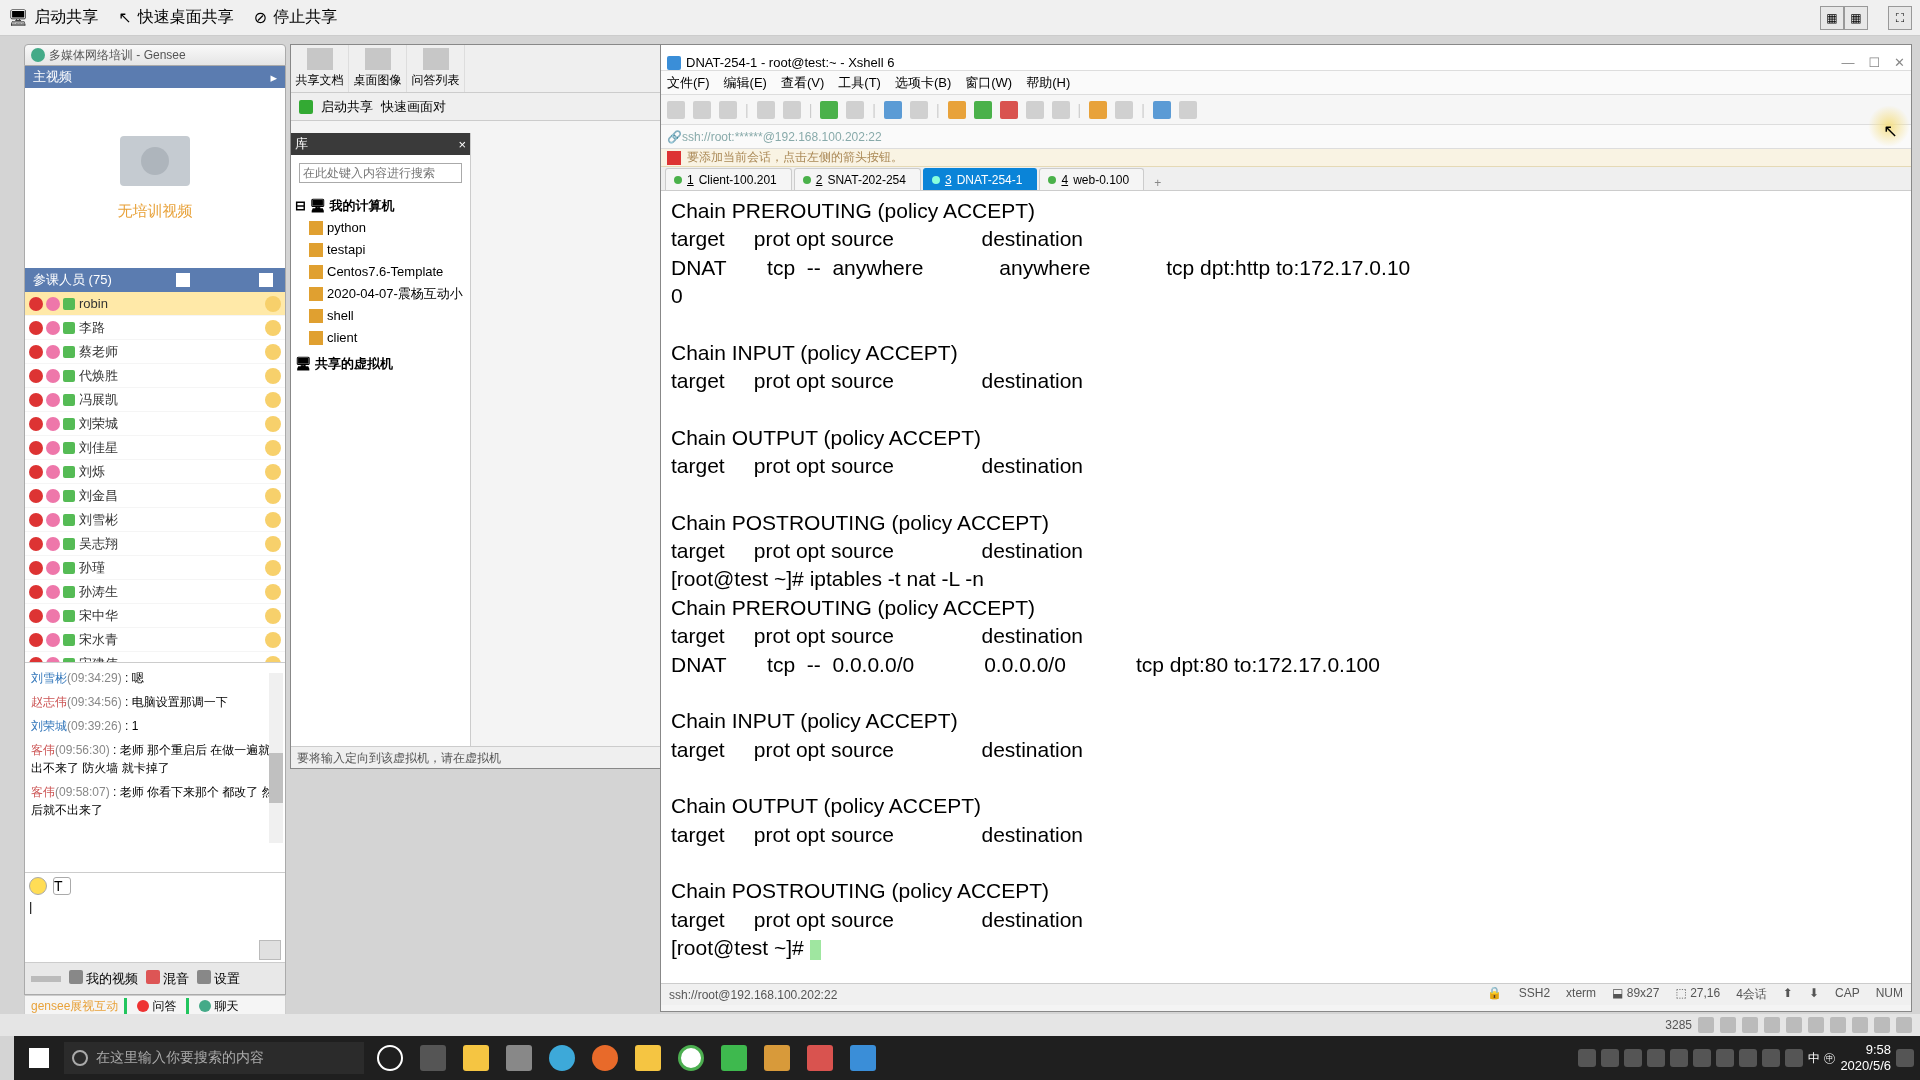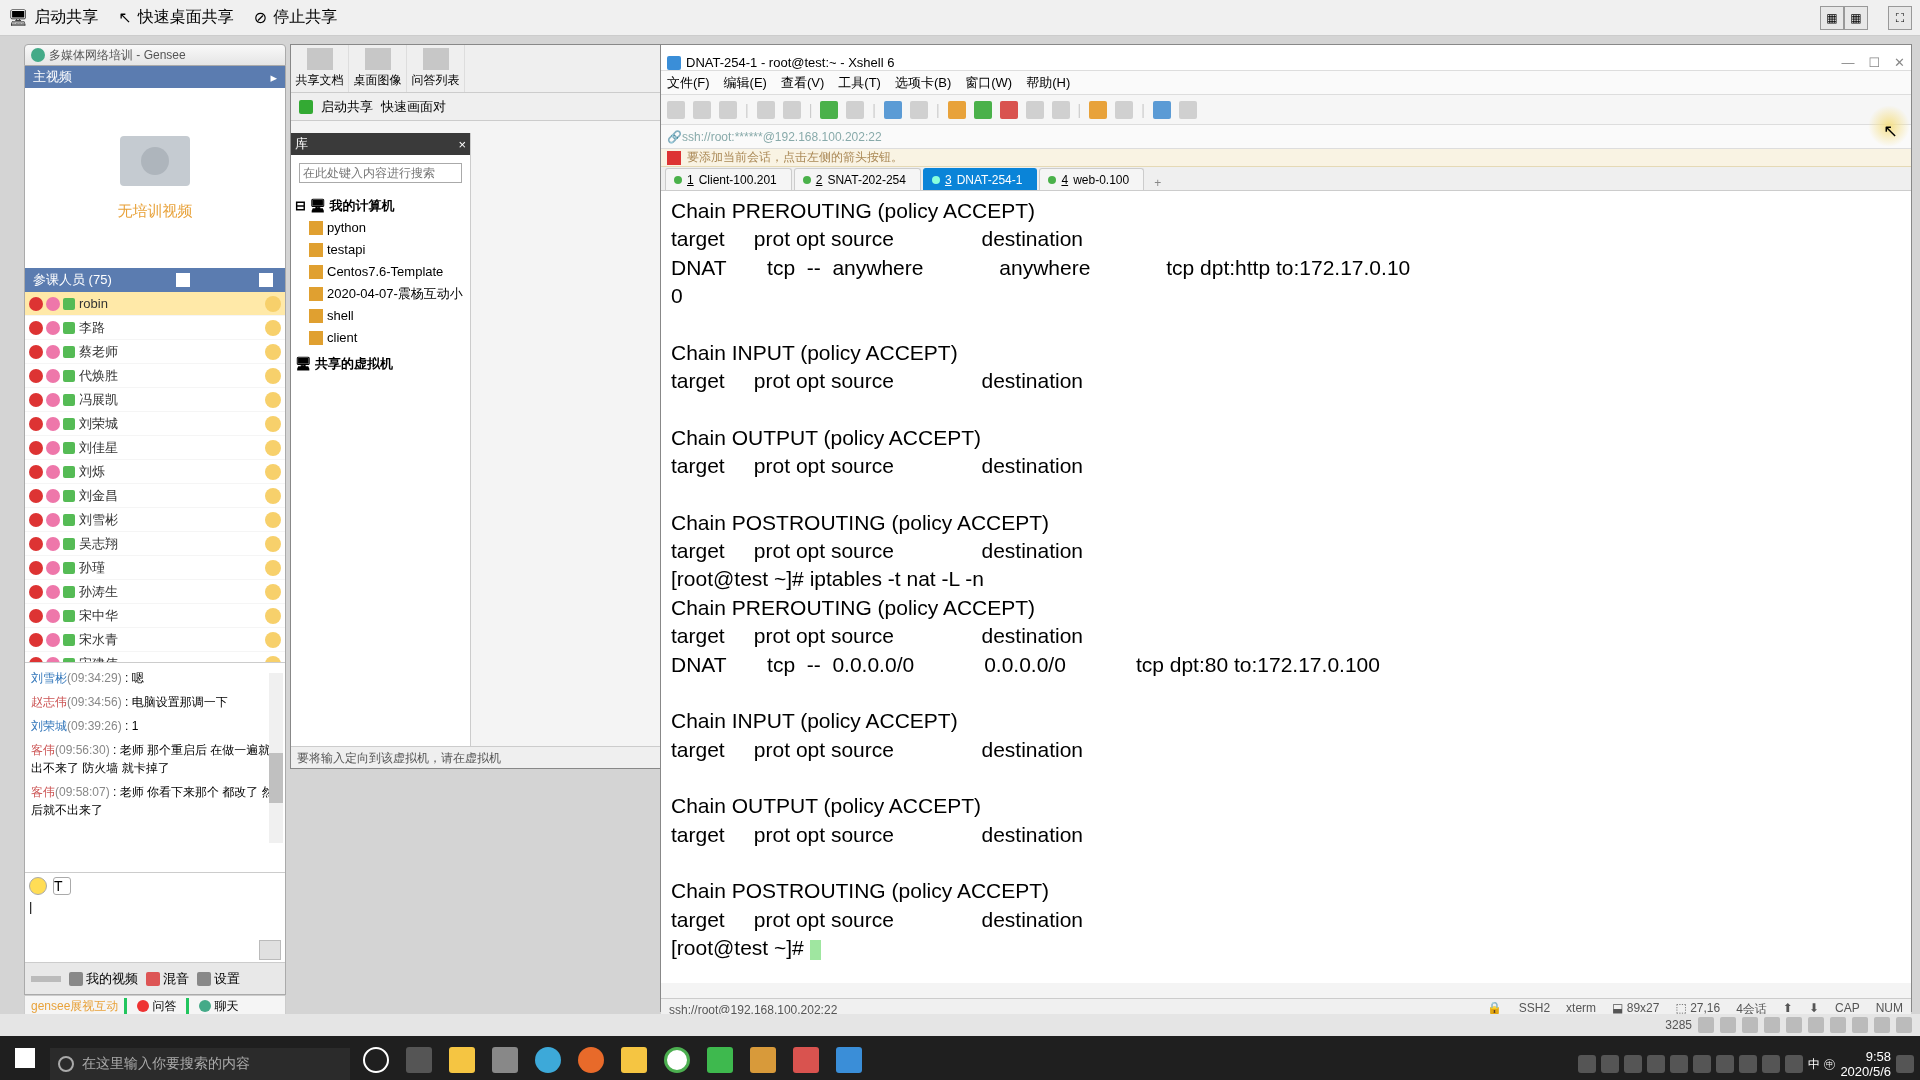--- a/index.html
+++ b/index.html
@@ -43,21 +43,21 @@
 .chat-scroll .thumb { width:14px;height:50px;background:#c0c0c0;margin-top:80px; }
 
 .chat-input { height:90px; border-top:1px solid #ccc; padding:4px; }
 .chat-tools { display:flex; gap:6px; margin-bottom:4px; }
 .chat-tools span { width:18px;height:18px;border:1px solid #aaa;border-radius:3px;display:inline-block; }
 .chat-ta { width:100%; height:38px; border:none; resize:none; font-size:13px; }
 .chat-send { text-align:right; }
 .chat-send .sbtn { width:22px;height:20px;background:#e0e0e0;display:inline-block;border:1px solid #bbb; }
 
 .bottom-ctrl { height:32px; background:#e8e8e8; border-top:1px solid #ccc; display:flex; align-items:center; padding:0 6px; gap:8px; font-size:13px; }
-.bottom-ctrl .bc-item { display:flex;align-items:center;gap:3px;cursor:pointer; }
+.bottom-ctrl .bc-item { display:flex;align-items:flex-start;gap:3px;cursor:pointer; }
 .bottom-ctrl .bc-ic { width:14px;height:14px;background:#888;border-radius:2px; }
 .gensee-foot { height:22px; background:#f5f5f5; border:1px solid #ccc; display:flex; align-items:center; font-size:12px; }
 .gensee-foot .gl { color:#e8a23a; padding:0 6px; }
 .gensee-foot .tabf { padding:0 10px; border-left:3px solid #22c55e; display:flex;align-items:center;gap:3px; }
 .gensee-foot .tabf .tic { width:12px;height:12px;background:#4a8;border-radius:50%; }
 
 
 .vmw-win { position:absolute; left:290px; top:44px; width:380px; height:725px; background:#f4f4f4; border:1px solid #888; }
 .vmw-bar { height:48px; background:#efefef; border-bottom:1px solid #ccc; display:flex; }
 .vmw-btn { width:58px; display:flex; flex-direction:column; align-items:center; justify-content:center; font-size:12px; border-right:1px solid #ddd; }
@@ -91,29 +91,29 @@
 .xsh-tip { height:18px; background:#f9f3e3; border-bottom:1px solid #e5d9b5; display:flex;align-items:center;padding:0 6px;font-size:12px;color:#aa8855; }
 .xsh-tip .flag { width:14px;height:14px;background:#d33;margin-right:6px; }
 .xsh-tabs { height:24px; background:#efefef; border-bottom:1px solid #ccc; display:flex; align-items:flex-end; padding:0 4px; font-size:12px; }
 .xsh-tab { height:22px; padding:0 14px 0 8px; background:#f5f5f5; border:1px solid #ccc; border-bottom:none; margin-right:2px; display:flex;align-items:center;gap:5px;border-radius:3px 3px 0 0;cursor:pointer; }
 .xsh-tab.active { background:#0a84d8; color:#fff; border-color:#0a84d8; }
 .xsh-tab .dot { width:8px;height:8px;border-radius:50%;background:#4ab14a; }
 .xsh-tab.active .dot { background:#8fd; }
 .xsh-tab-add { padding:0 8px; color:#888; cursor:pointer; }
 .xsh-term { background:#fff; height:792px; overflow:auto; padding:6px 10px; font-family:Consolas,monospace; font-size:21px; color:#000; white-space:pre; line-height:1.35; }
 .xsh-term .cursor { display:inline-block;width:11px;height:20px;background:#9fe6a0;vertical-align:text-bottom; }
-.xsh-status { height:22px; background:#f0f0f0; border-top:1px solid #ccc; display:flex;align-items:center;padding:0 8px;font-size:12px;color:#555;gap:0;margin-top:15px; }
+.xsh-status { height:22px; background:#f0f0f0; border-top:1px solid #ccc; display:flex;align-items:center;padding:0 8px;font-size:12px;color:#555;gap:0; }
 .xsh-status .ss-r { margin-left:auto; display:flex; gap:16px; }
 
 
 .mouse-spot { position:absolute; right:10px; top:105px; width:42px;height:42px;background:radial-gradient(circle,#f5e08a 0%,rgba(245,224,138,0) 70%); border-radius:50%; pointer-events:none; }
 .mouse-cur { position:absolute; right:22px; top:120px; font-size:18px; color:#000; pointer-events:none; }
 
 
-.taskbar { position:absolute; left:0; right:0; bottom:0; height:44px; background:#1f1f1f; display:flex; align-items:flex-end; }
+.taskbar { position:absolute; left:14px; right:0; bottom:0; height:44px; background:#1f1f1f; display:flex; align-items:center; }
 .taskbar .start { width:50px;height:44px;display:flex;align-items:center;justify-content:center; }
 .taskbar .start .win { width:20px;height:20px;background:#fff; }
 .taskbar .search { width:300px;height:32px;background:#2b2b2b;display:flex;align-items:center;padding:0 8px;color:#aaa;font-size:14px;gap:8px; }
 .taskbar .search .sic { width:16px;height:16px;border:2px solid #aaa;border-radius:50%; }
 .taskbar .tb-apps { display:flex; gap:3px; margin-left:6px; }
 .taskbar .app { width:40px;height:40px;display:flex;align-items:center;justify-content:center; }
 .taskbar .app .aic { width:26px;height:26px;border-radius:3px; }
 .taskbar .tray { margin-left:auto; display:flex; align-items:center; gap:5px; padding-right:6px; color:#fff; font-size:12px; }
 .taskbar .tray .tic3 { width:18px;height:18px;background:#555;border-radius:3px; }
 .taskbar .tray .time { text-align:right; line-height:1.2; font-size:13px; }

